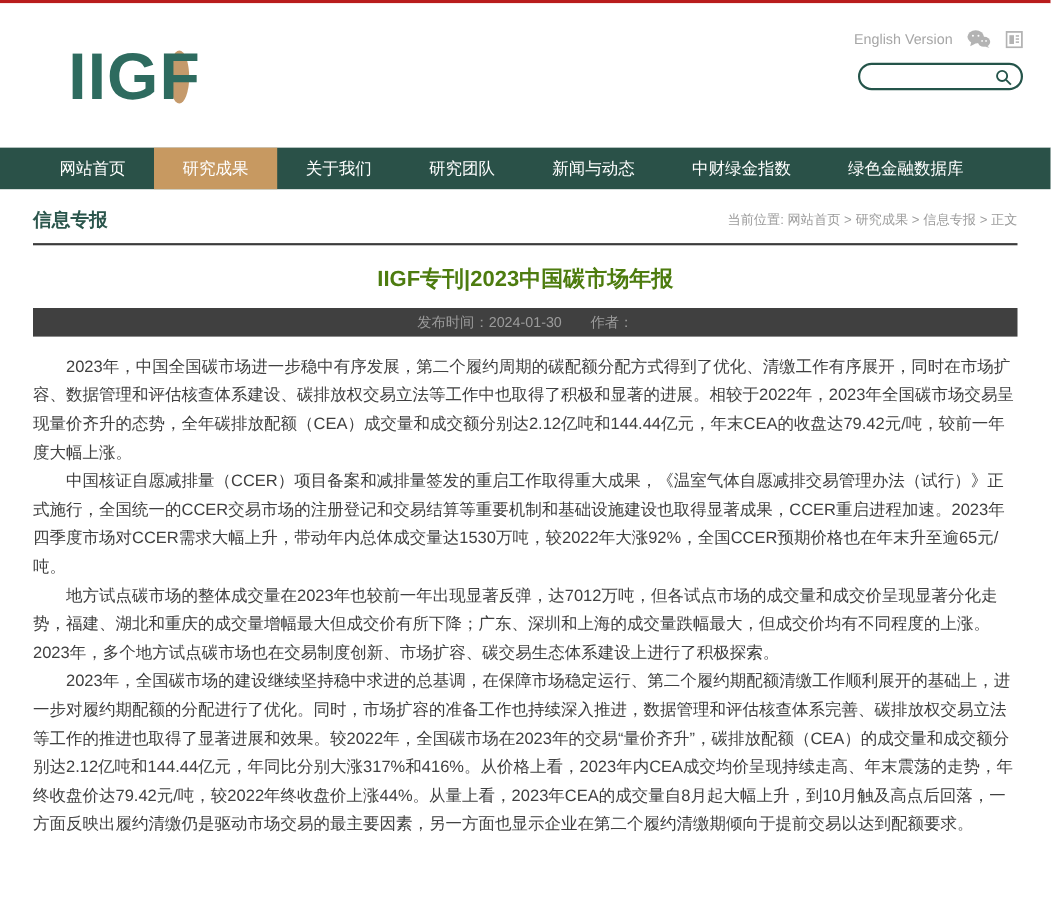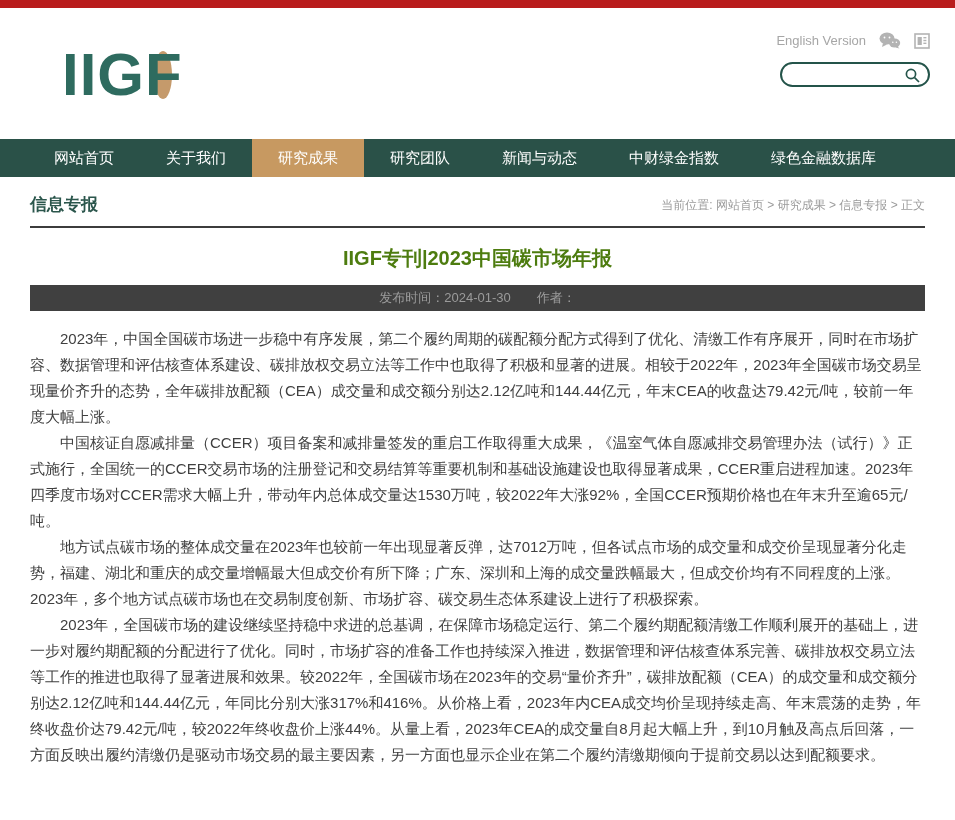--- a/index.html
+++ b/index.html
@@ -2,21 +2,21 @@
 <html><head>
 <meta charset="utf-8">
 <style>
   * { box-sizing: border-box; }
   html, body { margin: 0; padding: 0; }
   body {
     width: 955px; height: 820px; overflow: hidden;
     background: #ffffff;
     font-family: "Liberation Sans", "DejaVu Sans", sans-serif;
   }
-  .page { width: 955px; height: 820px; border-top: 8px solid #b91c1c; position: relative; }
+  .page { width: 955px; height: 820px; border-top: 3px solid #b91c1c; position: relative; }
 
   
   .header { position: relative; height: 131px; background: #fff; }
   .logo-wrap { position: absolute; left: 62px; top: 30px; display: flex; align-items: flex-start; cursor: pointer; }
   .logo-mark { position: relative; height: 74px; }
   .logo-text {
     position: relative; z-index: 1;
     font-size: 60px; font-weight: 900; line-height: 74px;
     color: #2E6B5F; letter-spacing: 1px;
   }
@@ -122,22 +122,22 @@
             <circle cx="7" cy="7" r="4.6" fill="none" stroke="#24544A" stroke-width="1.7"></circle>
             <line x1="10.6" y1="10.6" x2="15" y2="15" stroke="#24544A" stroke-width="1.7"></line>
           </svg>
         </span>
       </div>
     </div>
   </div>
 
   <div class="nav">
     <div class="nav-item">网站首页</div>
+    <div class="nav-item active">研究成果</div>
     <div class="nav-item">关于我们</div>
-    <div class="nav-item active">研究成果</div>
     <div class="nav-item">研究团队</div>
     <div class="nav-item">新闻与动态</div>
     <div class="nav-item">中财绿金指数</div>
     <div class="nav-item">绿色金融数据库</div>
   </div>
 
   <div class="content">
     <div class="crumb-row">
       <div class="section-title">信息专报</div>
       <div class="crumb">当前位置: 网站首页 &gt; 研究成果 &gt; 信息专报 &gt; 正文</div>

